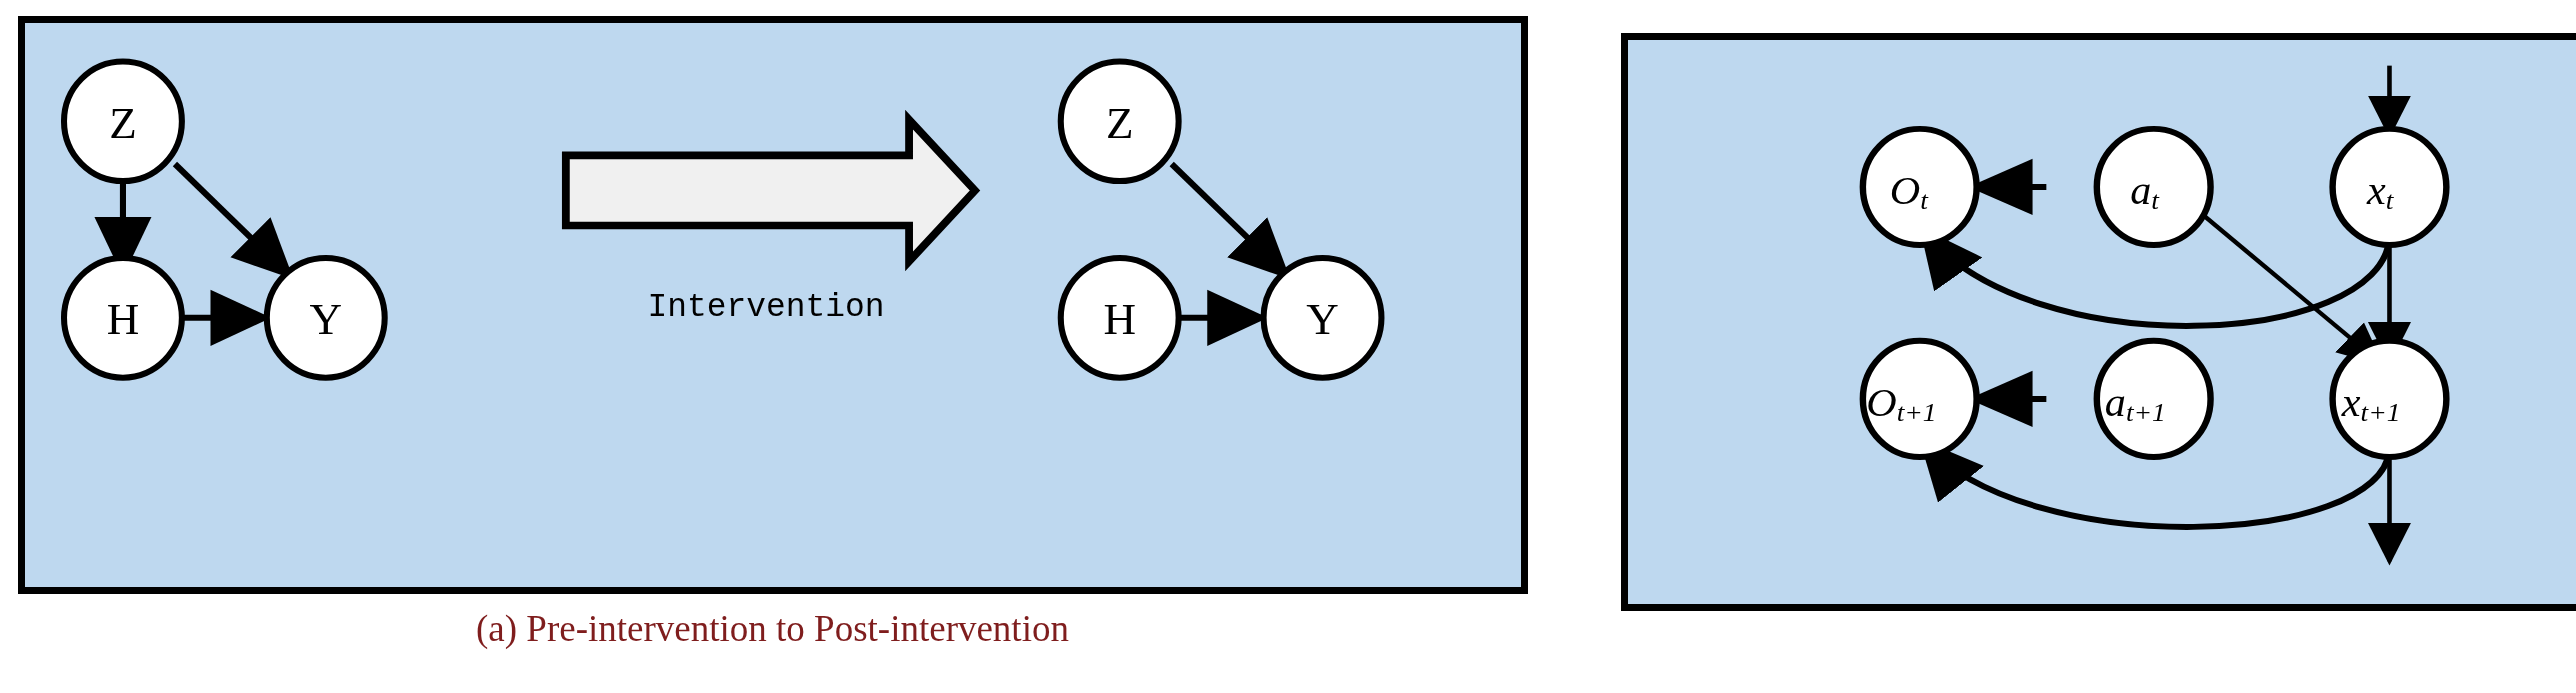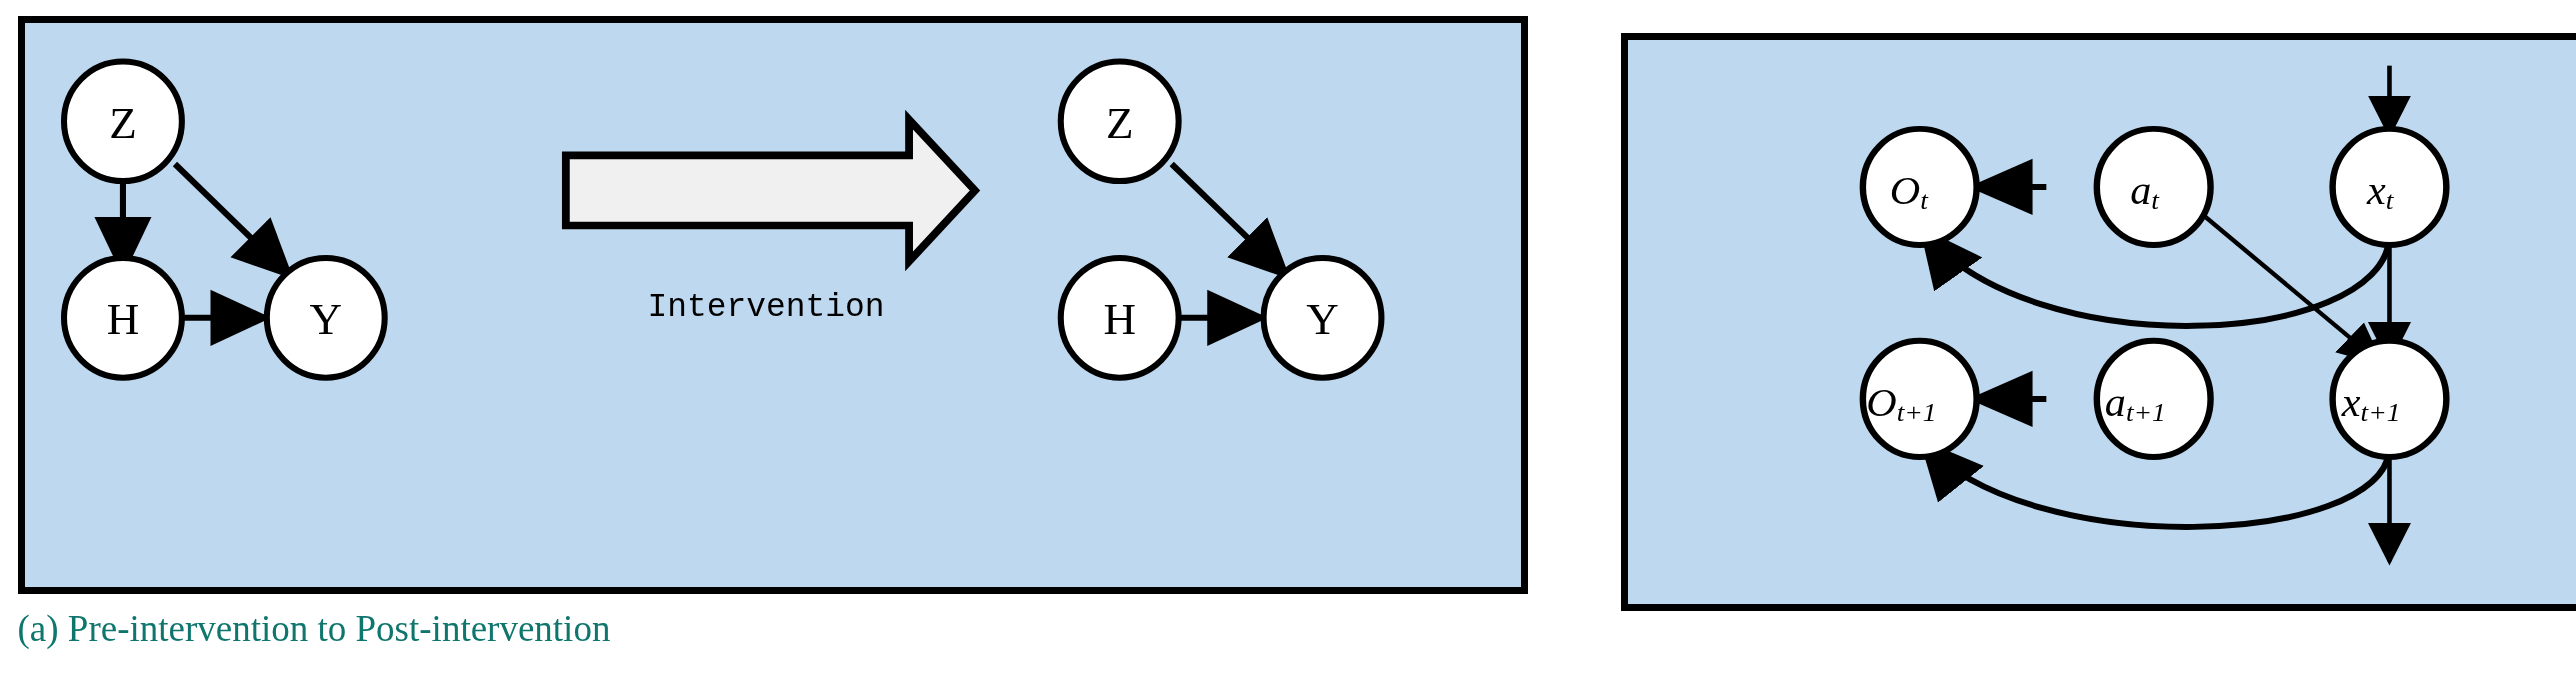--- a/index.html
+++ b/index.html
@@ -33,21 +33,22 @@
     width: 100%;
     height: 100%;
     display: block;
   }
 
   .caption {
     position: absolute;
     top: 607px;
     font-family: "Liberation Serif", serif;
     font-size: 37px;
-    color: #0f766e;
+    color: #7f1d1d;
+    text-align: center;
     white-space: nowrap;
   }
   #caption-a { left: 17.5px; width: 1510px; }
   #caption-b { left: 1621px; width: 943px; }
 
   .node-ellipse {
     fill: #ffffff;
     stroke: #000000;
     stroke-width: 7;
   }

